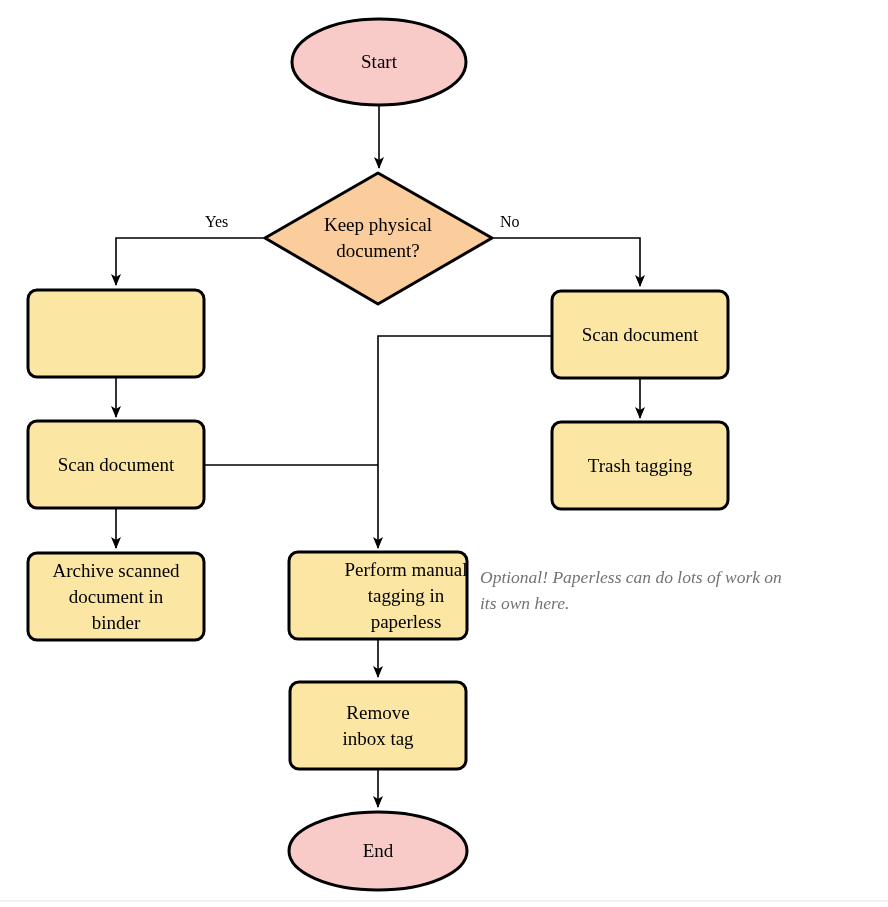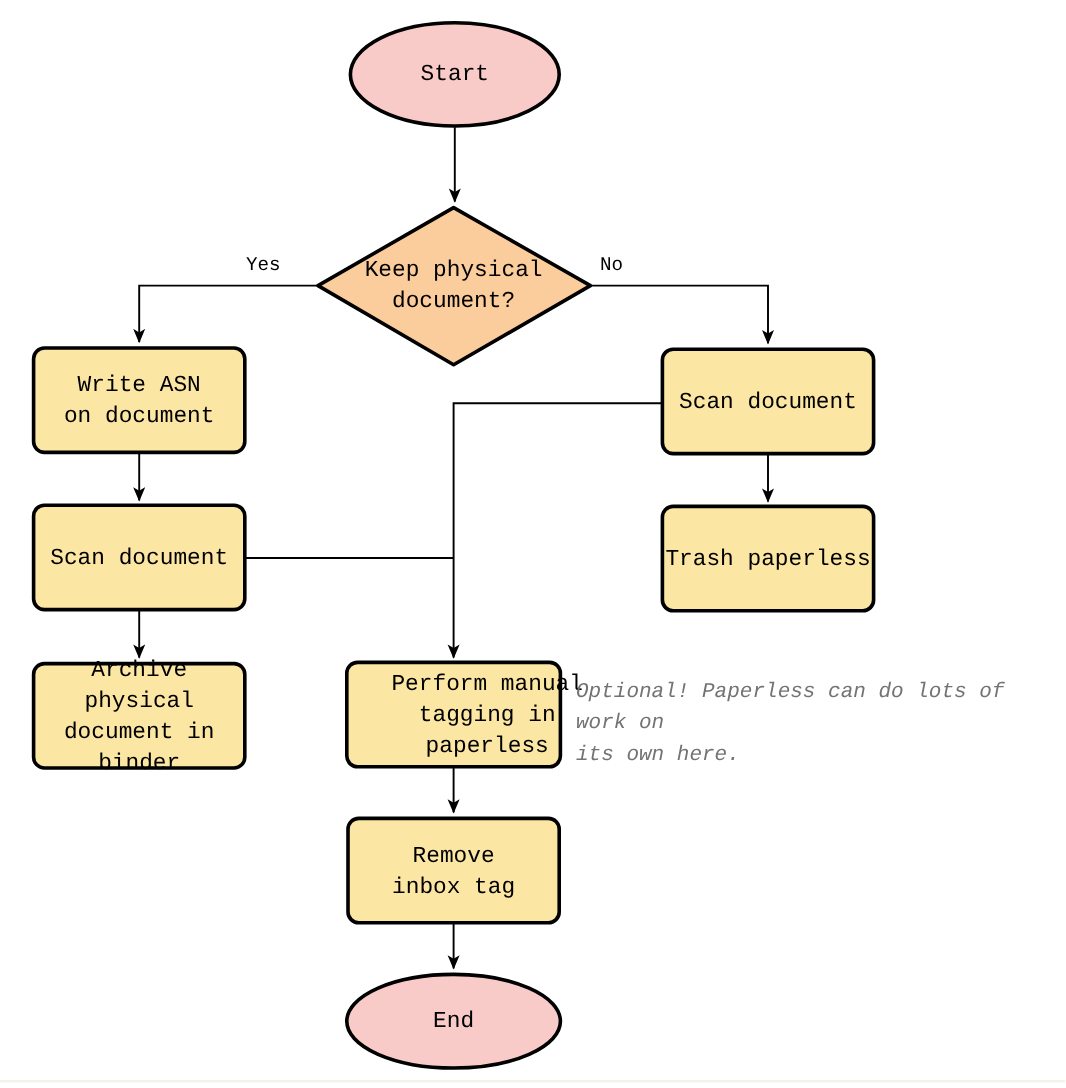--- a/index.html
+++ b/index.html
@@ -1,21 +1,21 @@
 <!DOCTYPE html>
 <html><head>
 <meta charset="utf-8">
 <style>
   html, body { margin: 0; padding: 0; background: #ffffff; }
   .canvas {
     position: relative;
     width: 888px;
     height: 907px;
     background: #ffffff;
-    font-family: Liberation Mono, monospace;
+    font-family: Liberation Serif, serif;
     overflow: hidden;
   }
   .edges-layer {
     position: absolute;
     left: 0; top: 0;
     width: 888px; height: 907px;
   }
   .lbl {
     position: absolute;
     display: flex;
@@ -93,32 +93,30 @@
       <rect x="290" y="682" width="176" height="87" rx="9" fill="#FBE6A4"></rect>
       <ellipse cx="378" cy="851" rx="89" ry="39" fill="#F8CBC9"></ellipse>
     </g>
   </svg>
 
   <div class="lbl" style="left:292px; top:19px; width:174px; height:86px;">Start</div>
 
   <div class="lbl" style="left:278px; top:194px; width:200px; height:88px;text-align:center;">Keep physical
 document?</div>
 
-  <div class="lbl" style="left:28px; top:290px; width:176px; height:87px;">Write ASN
-on document</div>
 
   <div class="lbl" style="left:28px; top:421px; width:176px; height:87px;">Scan document</div>
 
-  <div class="lbl" style="left:28px; top:553px; width:176px; height:87px;">Archive physical
+  <div class="lbl" style="left:28px; top:553px; width:176px; height:87px;">Archive scanned
 document in
 binder</div>
 
   <div class="lbl" style="left:552px; top:291px; width:176px; height:87px;">Scan document</div>
 
-  <div class="lbl" style="left:552px; top:422px; width:176px; height:87px;">Trash paperless</div>
+  <div class="lbl" style="left:552px; top:422px; width:176px; height:87px;">Trash tagging</div>
 
   <div class="lbl" style="left:289px; top:552px; width:178px; height:87px;padding-left:28px;">Perform manual
 tagging in
 paperless</div>
 
   <div class="lbl" style="left:290px; top:682px; width:176px; height:87px;">Remove
 inbox tag</div>
 
   <div class="lbl" style="left:289px; top:812px; width:178px; height:78px;text-align:center;">End</div>
 

